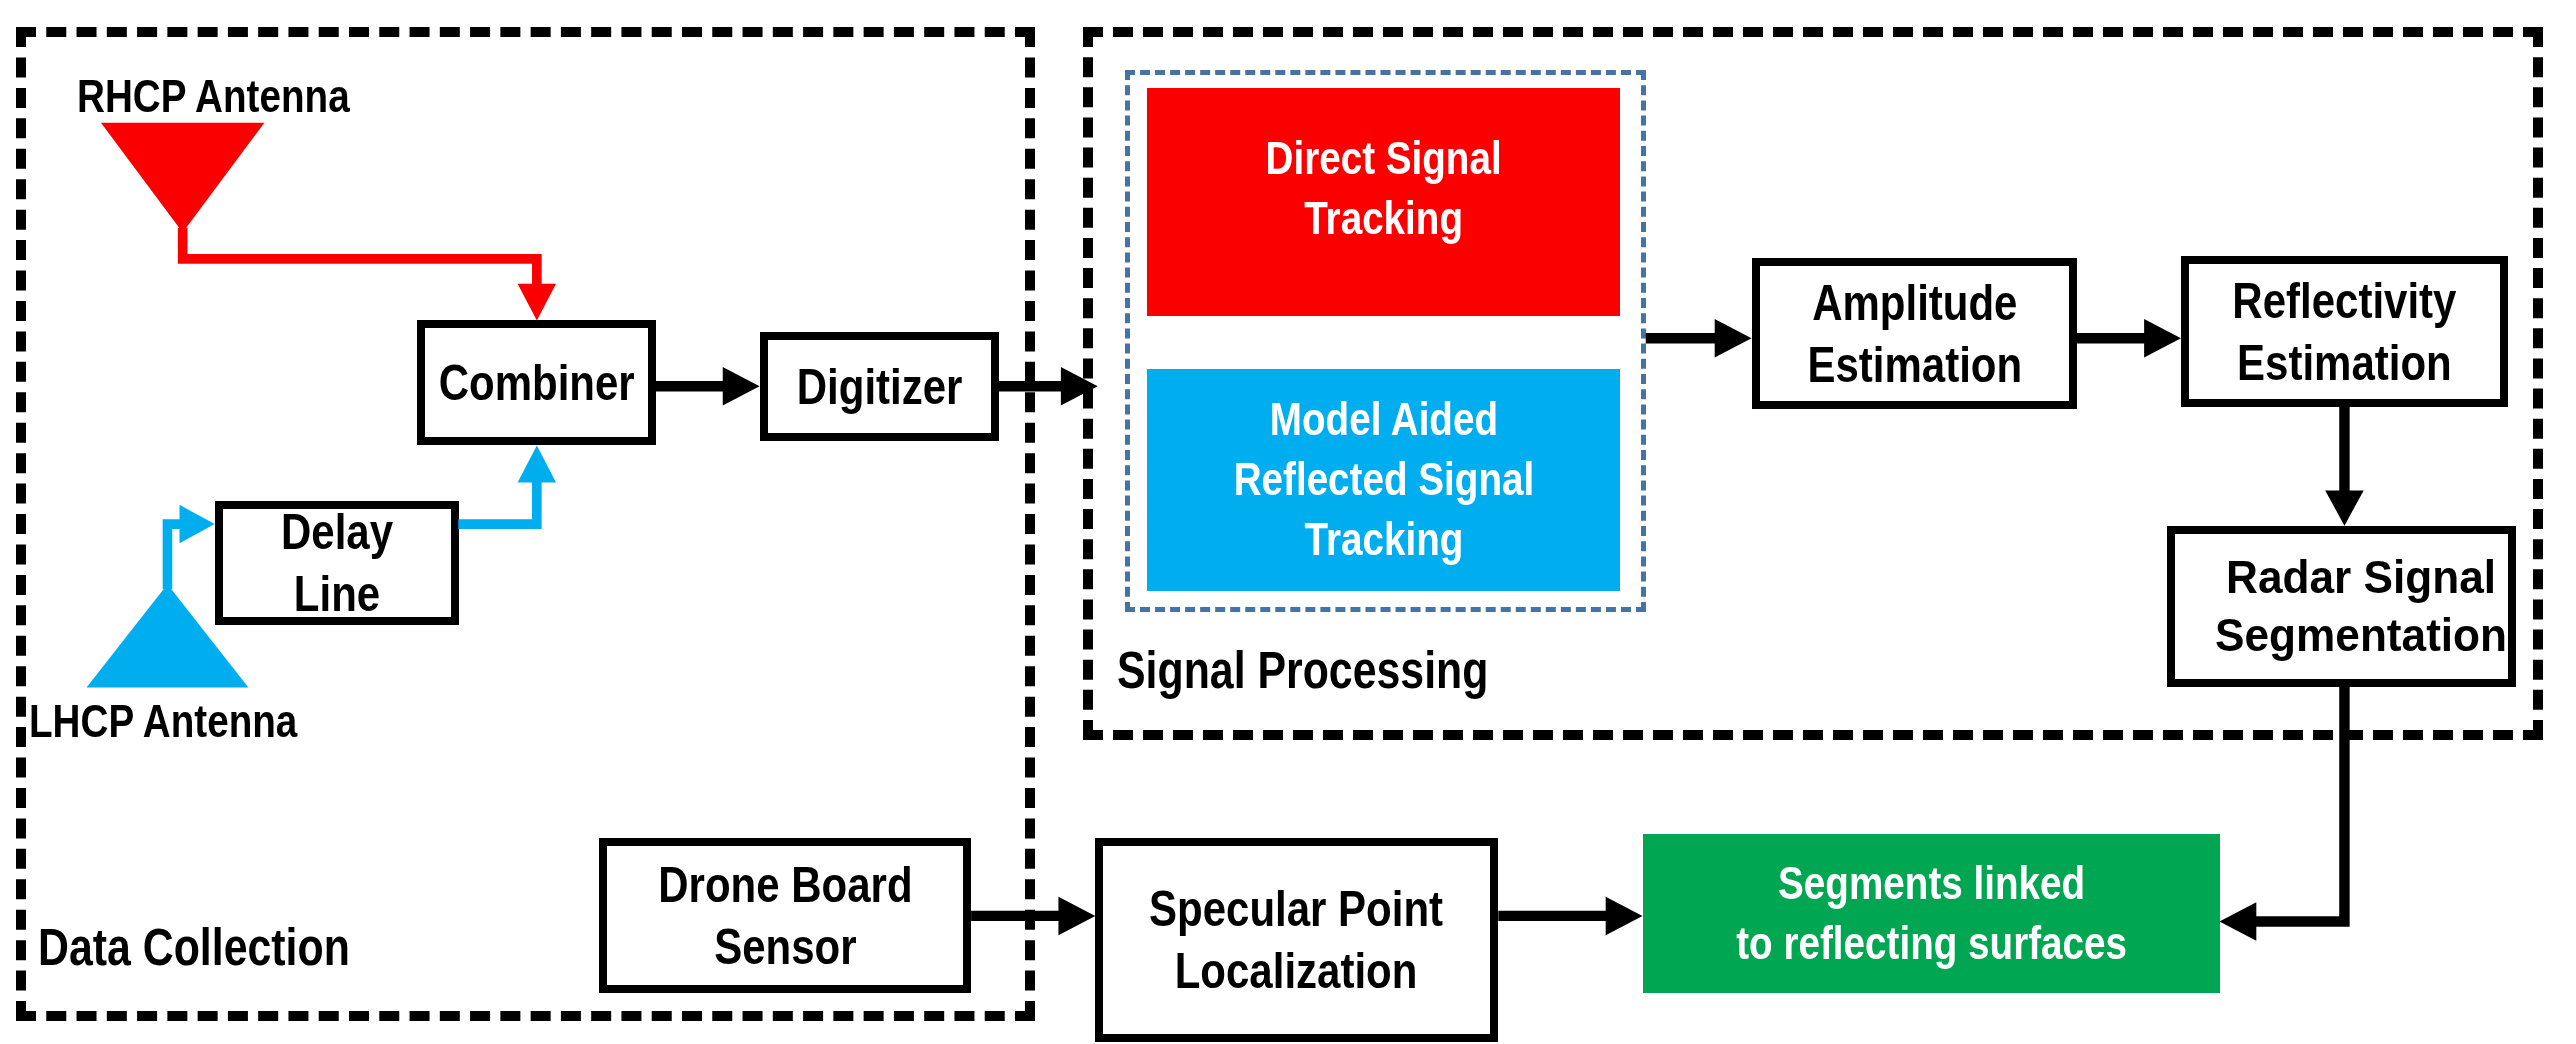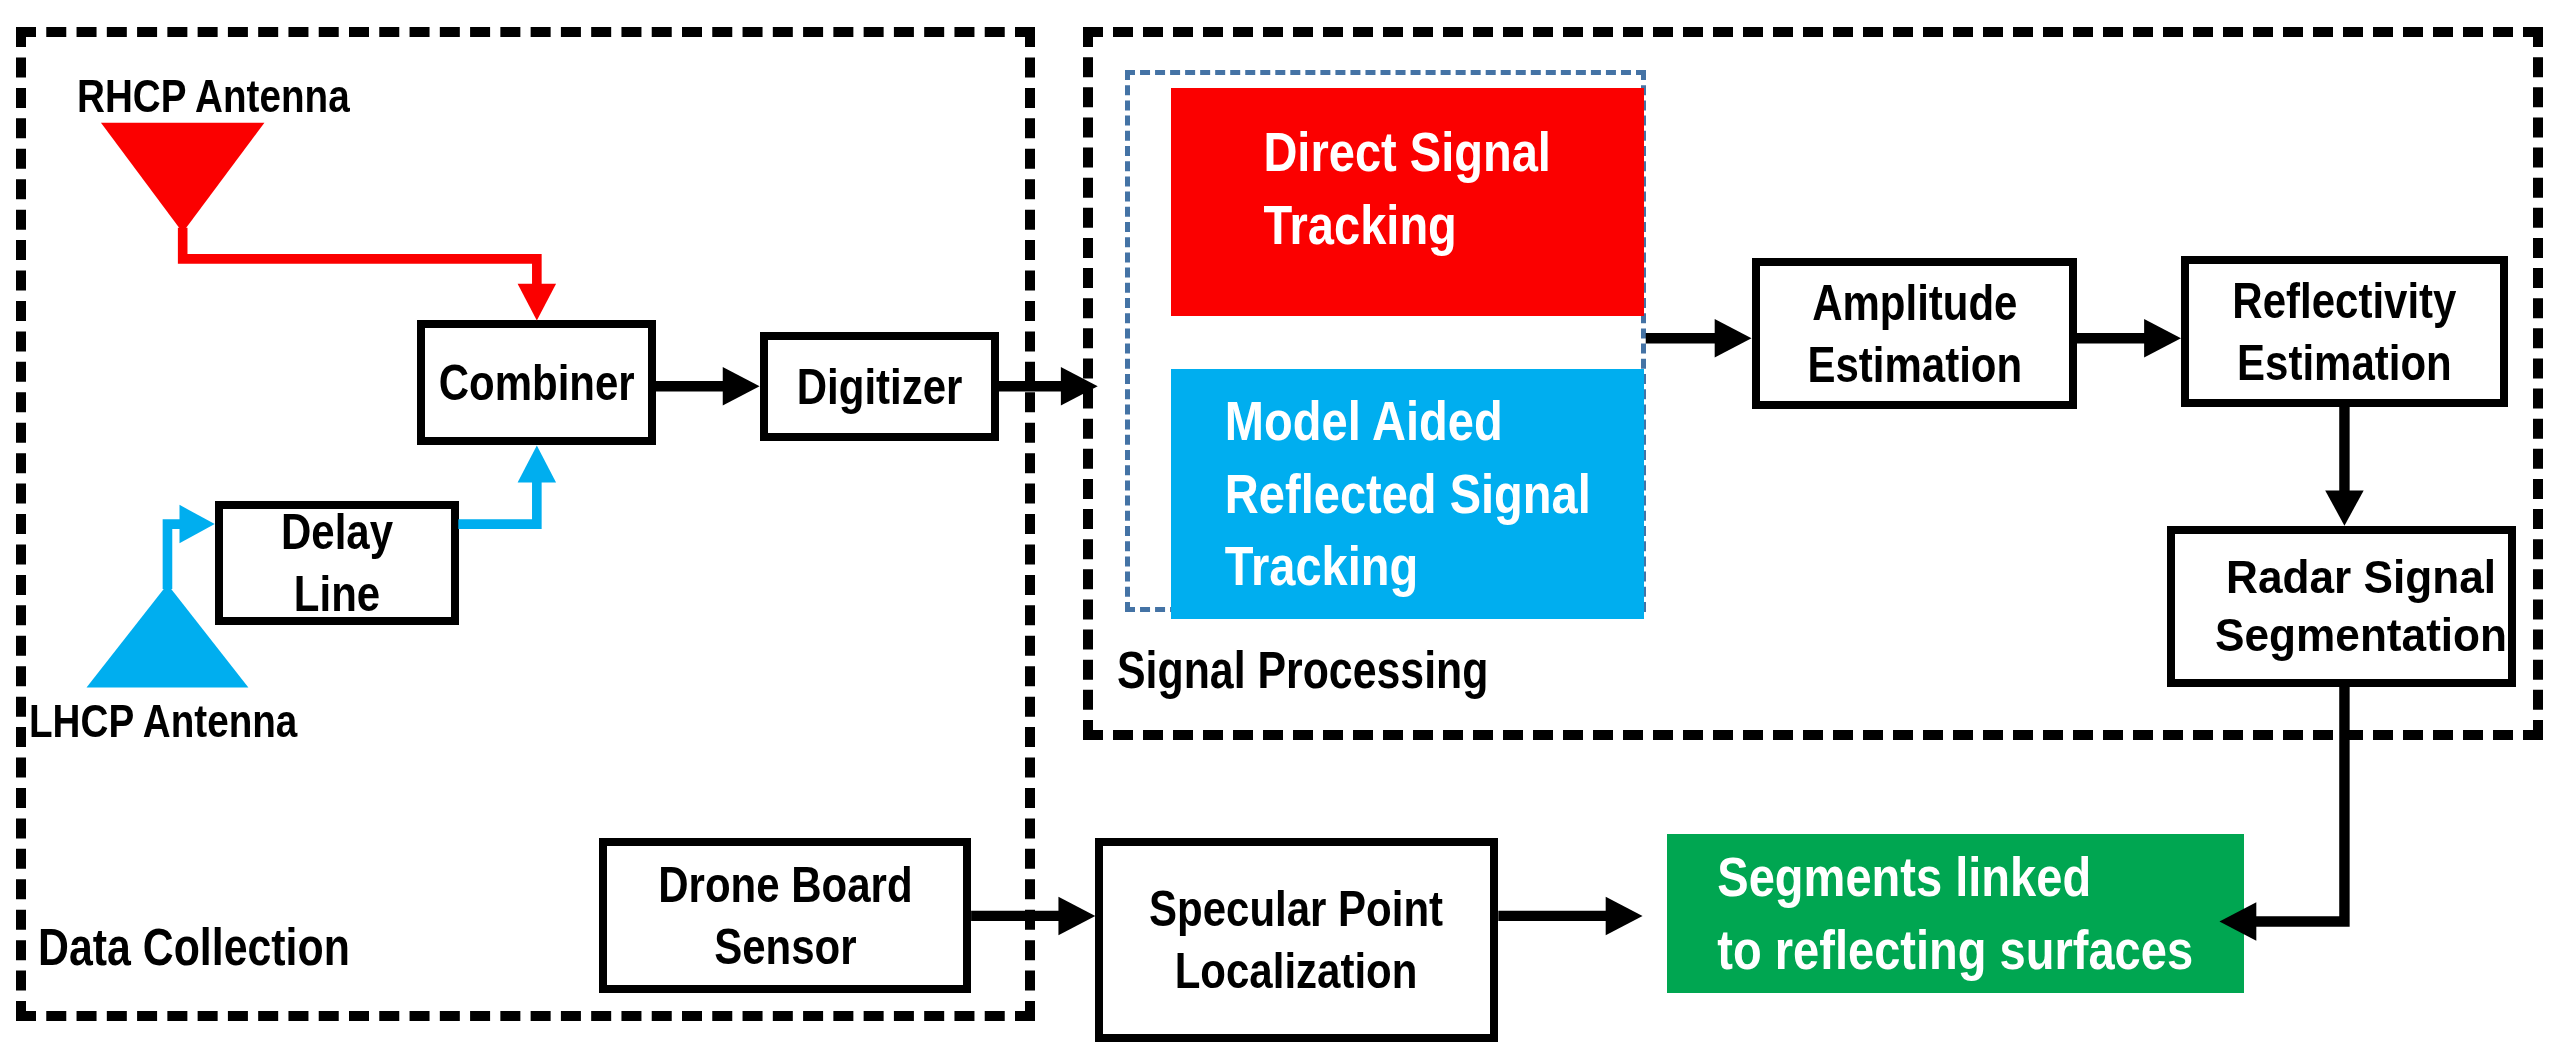--- a/index.html
+++ b/index.html
@@ -10,22 +10,22 @@
   
   .section { position:absolute; border:10.4px dashed #000000; background:transparent; }
 
   
   .box { position:absolute; background:#ffffff; border:8.8px solid #000000;
          display:flex; align-items:center; justify-content:center;
          text-align:center; color:#000000; font-size:50px; line-height:1.24; }
 
   
   .fillbox { position:absolute; border:none; display:flex; align-items:center;
-             justify-content:center; text-align:left; color:#ffffff;
-             font-size:56px; line-height:1.3;margin-left:24px; }
+             justify-content:center; text-align:center; color:#ffffff;
+             font-size:46px; line-height:1.3; }
   .red-fill   { background:#FB0000; padding-bottom:27px; }
   .cyan-fill  { background:#00AEEF; }
   .green-fill { background:#00A651; }
 
   .tracking-group { position:absolute; border:5.6px dashed #4473A5; background:transparent; }
 
   
   .cond  { display:inline-block; transform:scaleX(0.84); transform-origin:center center; }
   .cond2 { display:inline-block; transform:scaleX(0.96); transform-origin:center center; }
   .cond-l { display:inline-block; transform:scaleX(0.84); transform-origin:left center; white-space:nowrap; }
@@ -108,21 +108,21 @@
 
 <div class="tracking-group z2" style="left:1125px; top:70px; width:521px; height:542px;"></div>
 
 <div class="fillbox red-fill z3" style="left:1147px; top:88px; width:473px; height:228px;">
   <span class="cond">
     <span class="line">Direct Signal</span><br>
     <span class="line">Tracking</span>
   </span>
 </div>
 
-<div class="fillbox cyan-fill z3" style="left:1147px; top:369px; width:473px; height:250px;">
+<div class="fillbox cyan-fill z3" style="left:1147px; top:369px; width:473px; height:222px;">
   <span class="cond">
     <span class="line">Model Aided</span><br>
     <span class="line">Reflected Signal</span><br>
     <span class="line">Tracking</span>
   </span>
 </div>
 
 <div class="fillbox green-fill z3" style="left:1643px; top:834px; width:577px; height:159px;">
   <span class="cond">
     <span class="line">Segments linked</span><br>

